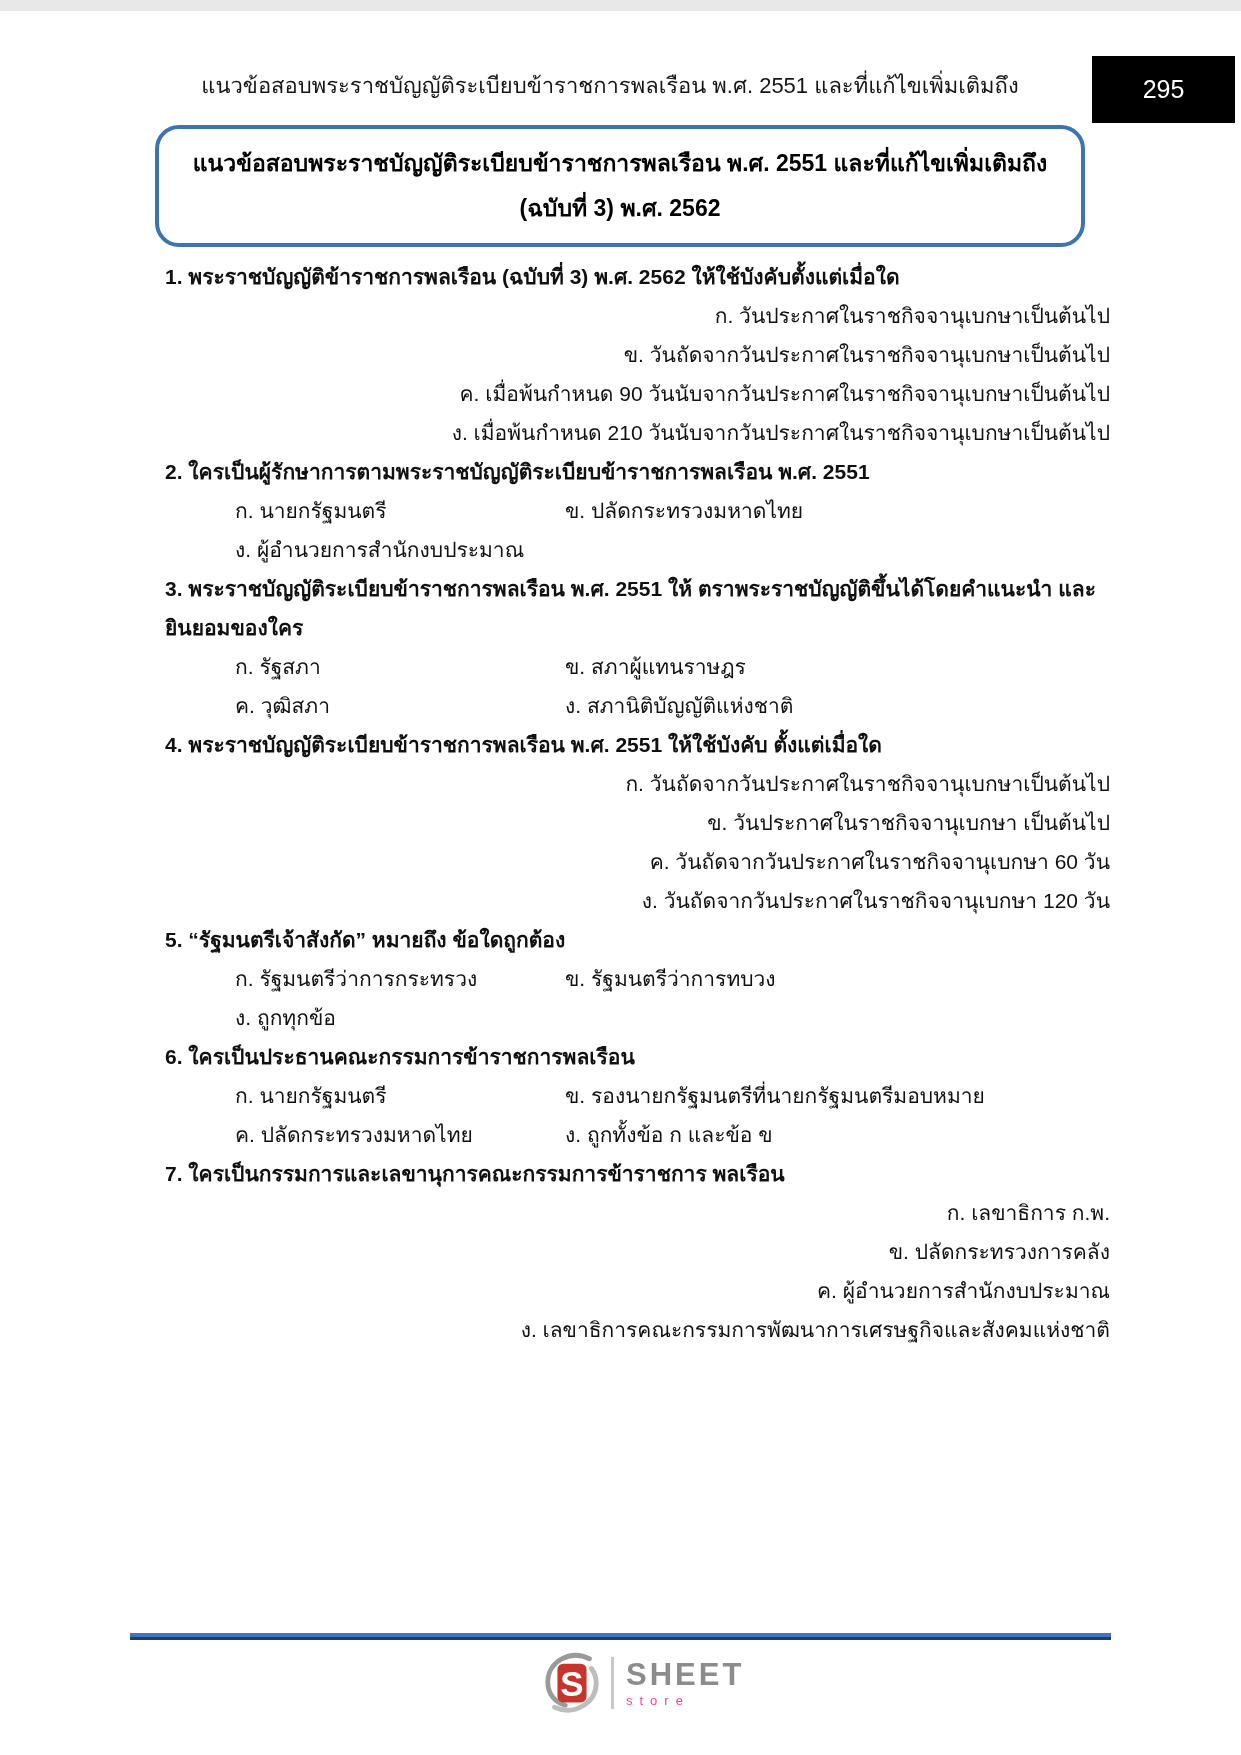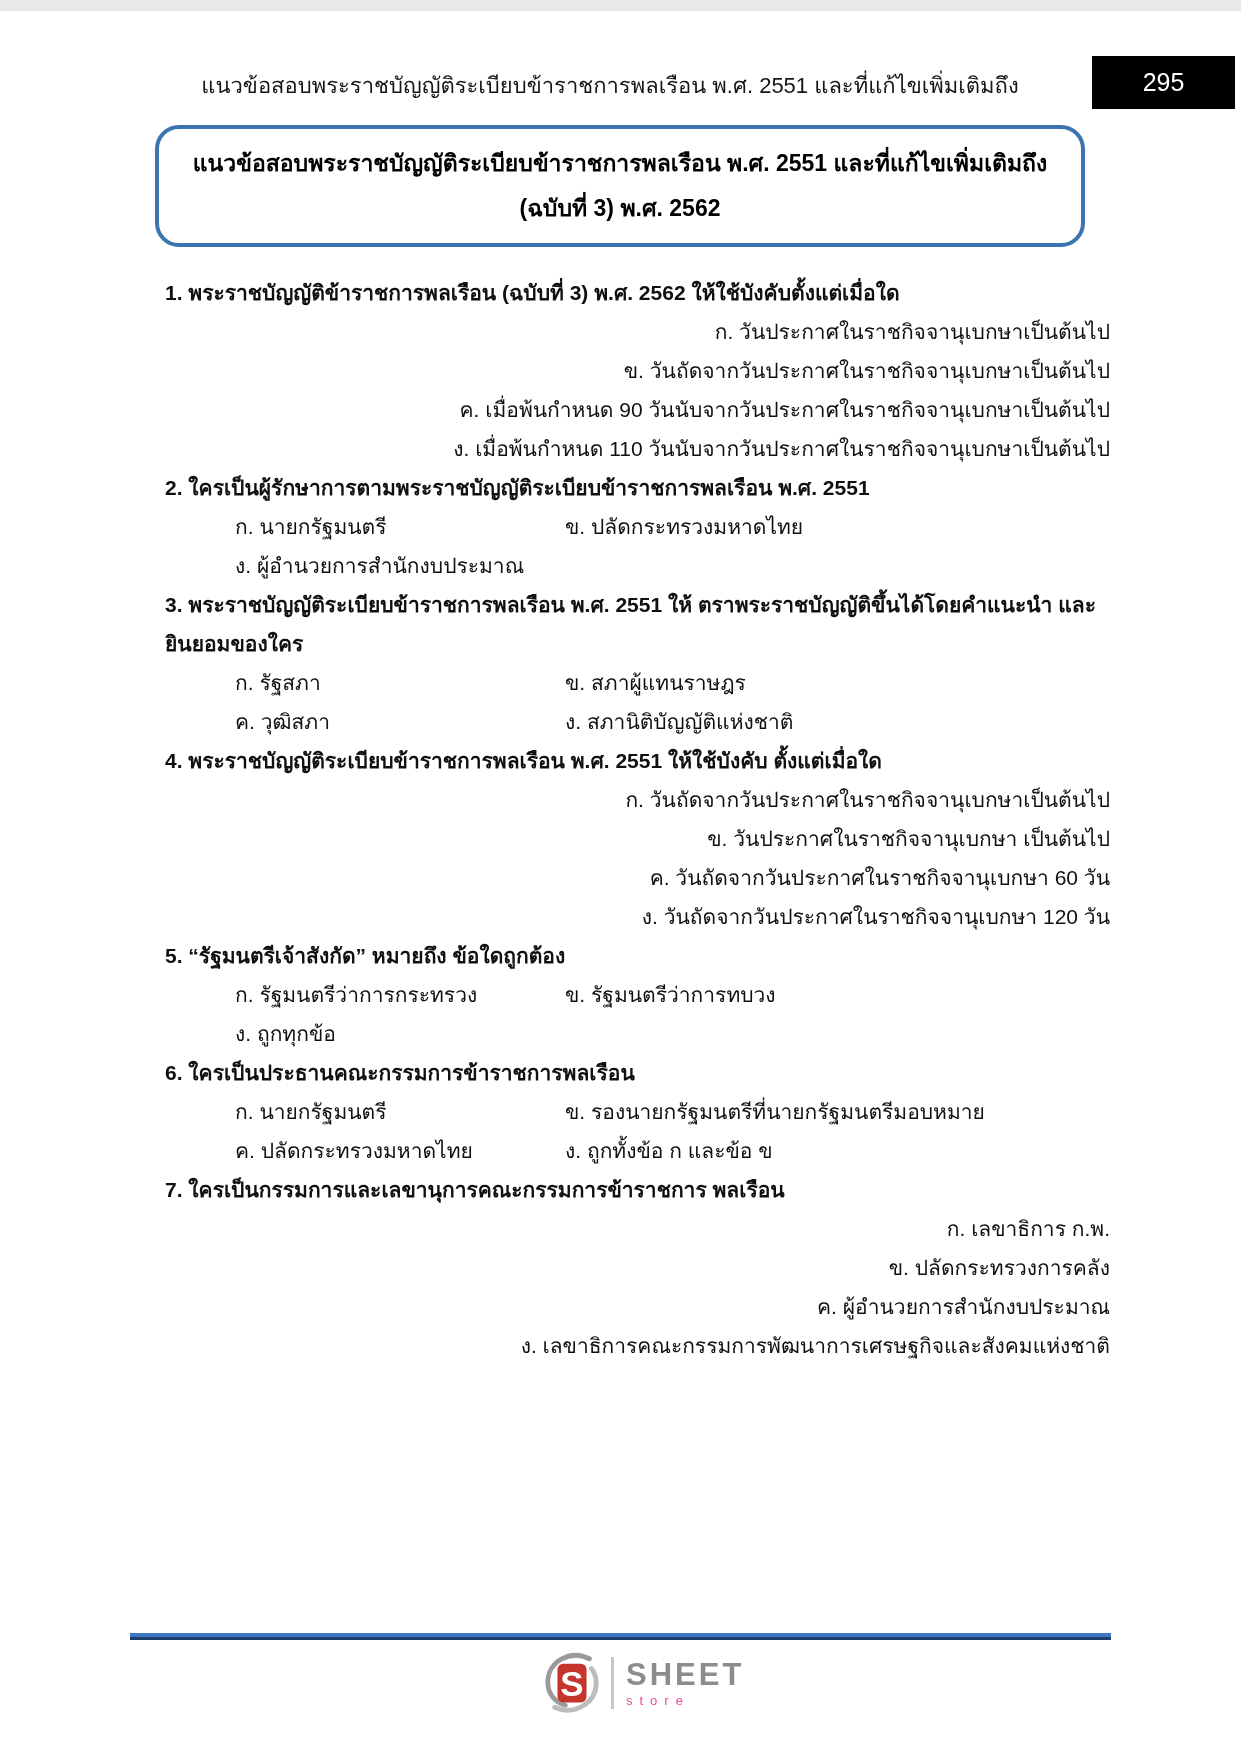--- a/index.html
+++ b/index.html
@@ -21,21 +21,21 @@
     width: 960px;
     text-align: center;
     font-size: 22px;
     color: #151515;
   }
   .page-number-box {
     position: absolute;
     top: 45px;
     right: 6px;
     width: 143px;
-    height: 53px;
+    height: 67px;
     background: #000000;
     color: #ffffff;
     display: flex;
     align-items: center;
     justify-content: center;
     font-size: 25px;
   }
   .title-box {
     position: absolute;
     top: 114px;
@@ -47,21 +47,21 @@
     padding: 12px 30px;
     text-align: center;
     font-weight: bold;
     font-size: 23px;
     line-height: 45px;
     color: #000000;
     background: #ffffff;
   }
   .questions {
     position: absolute;
-    top: 262px;
+    top: 246px;
     left: 165px;
     width: 945px;
     font-size: 21px;
     color: #101010;
   }
   .question {
     font-weight: bold;
     line-height: 39px;
   }
   .opt-row {
@@ -120,21 +120,21 @@
     <span>295</span>
   </div>
 
   <div class="title-box">แนวข้อสอบพระราชบัญญัติระเบียบข้าราชการพลเรือน พ.ศ. 2551 และที่แก้ไขเพิ่มเติมถึง (ฉบับที่ 3) พ.ศ. 2562</div>
 
   <div class="questions">
       <div class="question">1. พระราชบัญญัติข้าราชการพลเรือน (ฉบับที่ 3) พ.ศ. 2562 ให้ใช้บังคับตั้งแต่เมื่อใด</div>
       <div class="opt stacked">ก. วันประกาศในราชกิจจานุเบกษาเป็นต้นไป</div>
       <div class="opt stacked">ข. วันถัดจากวันประกาศในราชกิจจานุเบกษาเป็นต้นไป</div>
       <div class="opt stacked">ค. เมื่อพ้นกำหนด 90 วันนับจากวันประกาศในราชกิจจานุเบกษาเป็นต้นไป</div>
-      <div class="opt stacked">ง. เมื่อพ้นกำหนด 110 วันนับจากวันประกาศในราชกิจจานุเบกษาเป็นต้นไป</div>
+      <div class="opt stacked">ง. เมื่อพ้นกำหนด 210 วันนับจากวันประกาศในราชกิจจานุเบกษาเป็นต้นไป</div>
       <div class="question">2. ใครเป็นผู้รักษาการตามพระราชบัญญัติระเบียบข้าราชการพลเรือน พ.ศ. 2551</div>
       <div class="opt-row">
         <div class="opt">ก. นายกรัฐมนตรี</div>
         <div class="opt">ข. ปลัดกระทรวงมหาดไทย</div>
       </div>
       <div class="opt-row">
         <div class="opt">ง. ผู้อำนวยการสำนักงบประมาณ</div>
       </div>
       <div class="question">3. พระราชบัญญัติระเบียบข้าราชการพลเรือน พ.ศ. 2551 ให้ ตราพระราชบัญญัติขึ้นได้โดยคำแนะนำ และยินยอมของใคร</div>
       <div class="opt-row">

